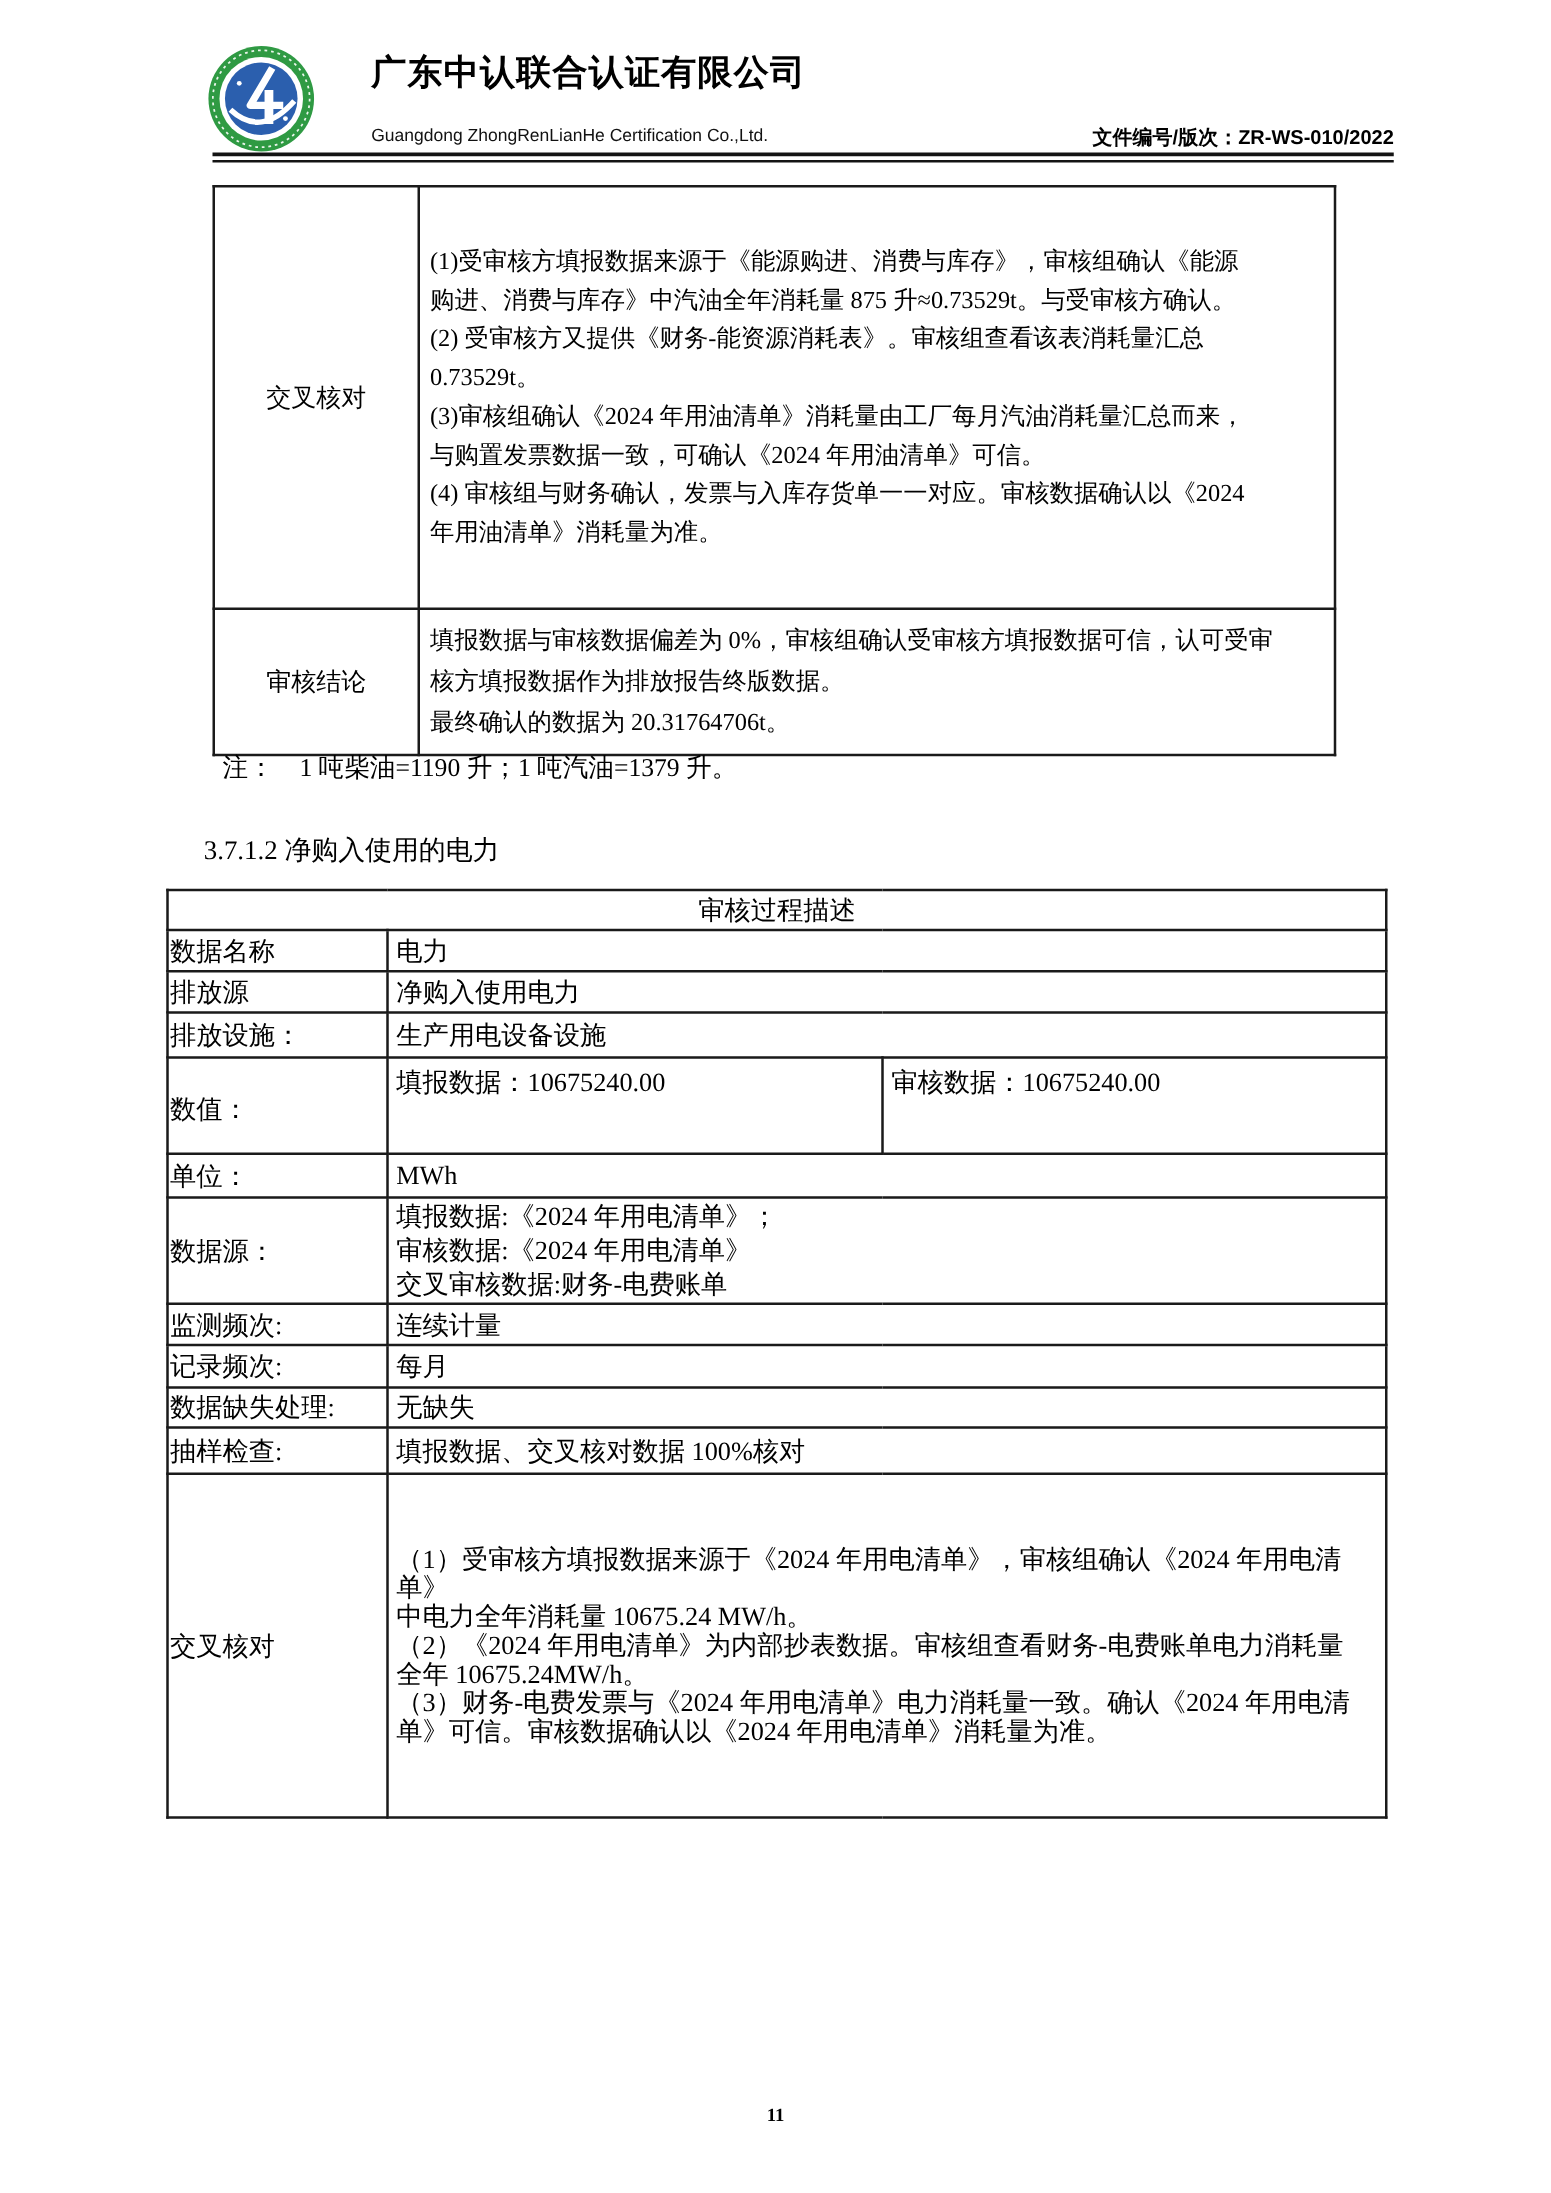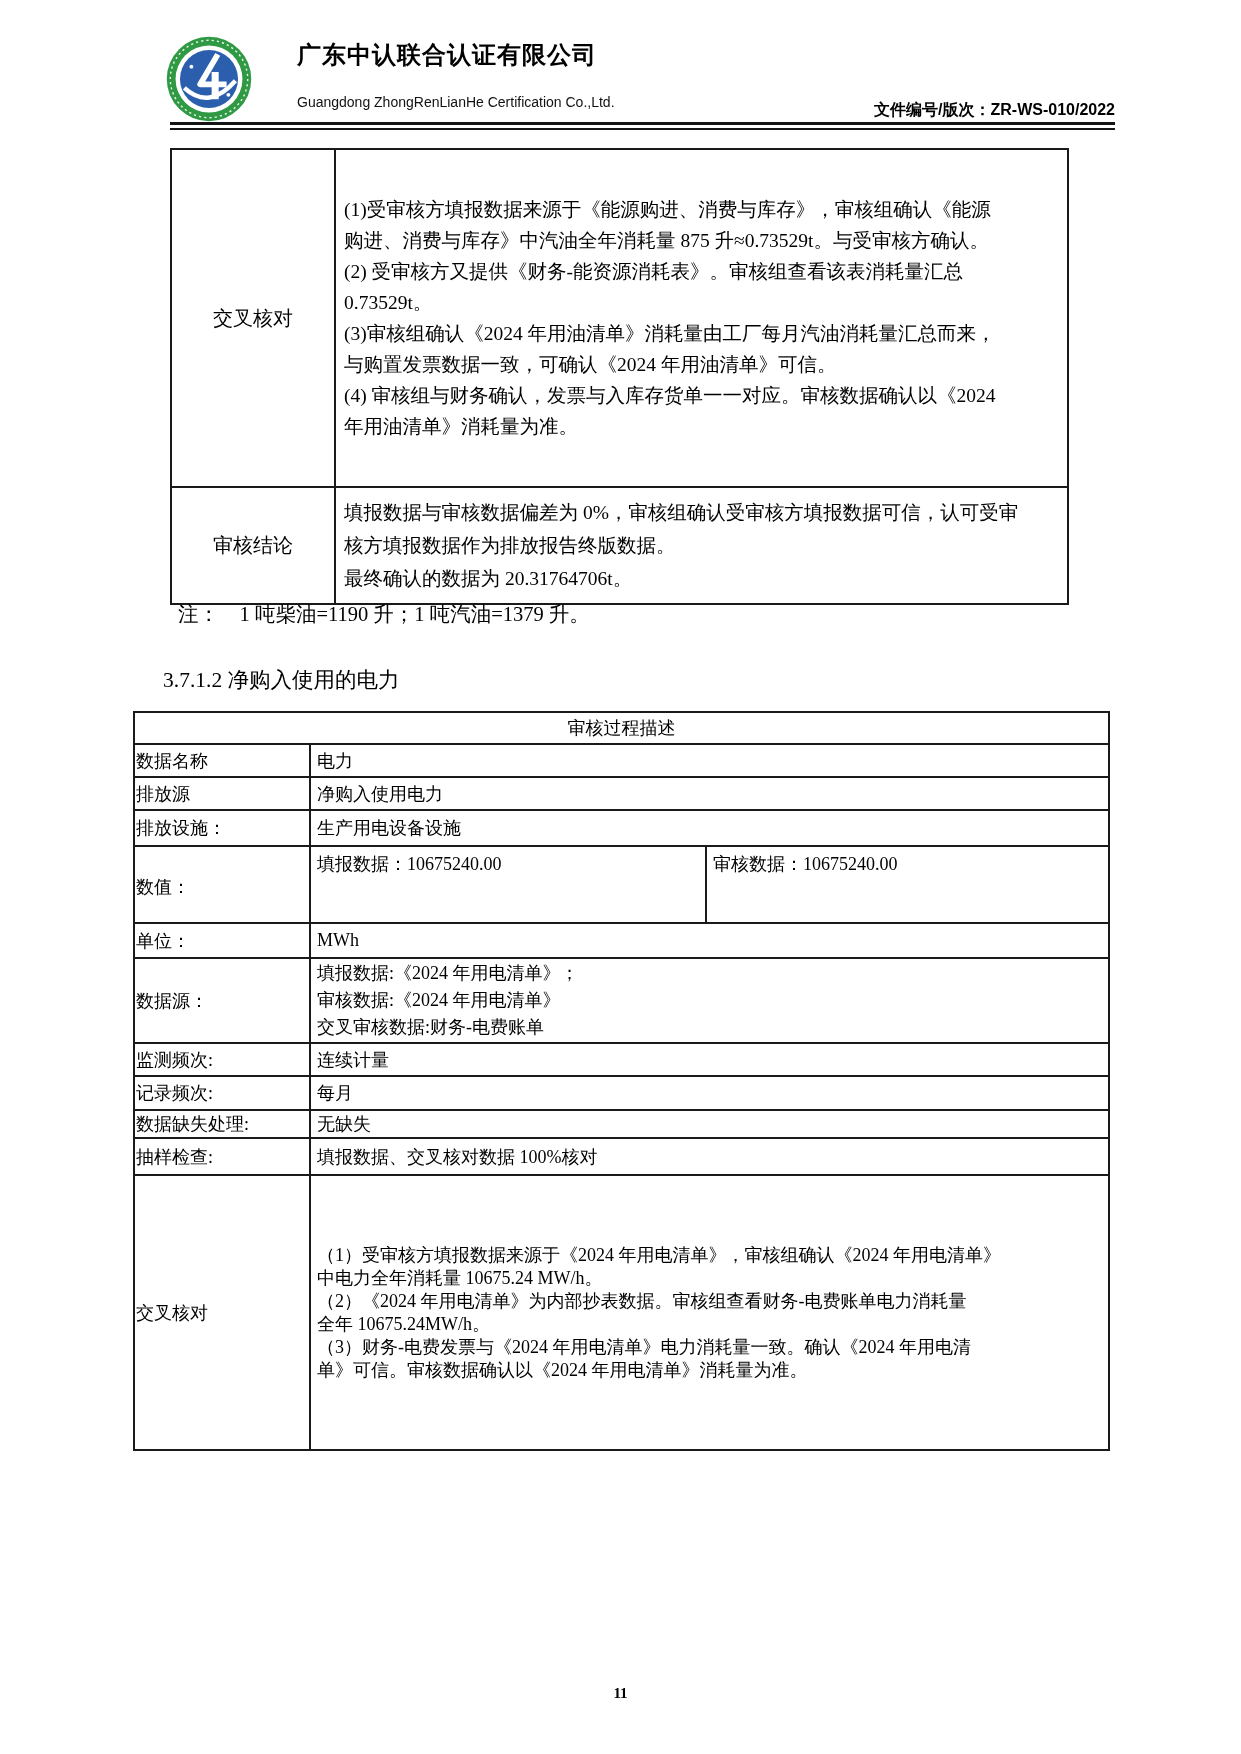--- a/index.html
+++ b/index.html
@@ -9,21 +9,21 @@
     background:#ffffff;
     font-family:"Liberation Serif","DejaVu Serif",serif;
     color:#000;
     overflow:hidden;
   }
 
   
   .hdr { position:absolute; top:33px; left:165px; width:950px; height:88px; }
   .logo { position:absolute; left:0; top:2px; }
   .company { position:absolute; left:132px; top:6px; font-family:"Liberation Sans","DejaVu Sans",sans-serif; }
-  .company-cn { font-size:24px; font-weight:bold; letter-spacing:1px; }
+  .company-cn { font-size:28px; font-weight:bold; letter-spacing:1px; }
   .company-en { font-size:14px; margin-top:23px; color:#111; }
   .doc-code { position:absolute; right:0; bottom:0px; font-family:"Liberation Sans","DejaVu Sans",sans-serif;
               font-weight:bold; font-size:16px; }
   .hdr-rule { position:absolute; top:122px; left:170px; width:945px; height:3px;
               border-top:3px solid #141414; border-bottom:2px solid #141414; }
 
   
   table { border-collapse:collapse; table-layout:fixed; }
   td { border:2px solid #1a1a1a; vertical-align:middle; }
   .multiline { white-space:pre-line; }
@@ -35,21 +35,21 @@
   .t1 .r1 { height:338px; }
   .t1 .r2 { height:109px; }
   .t1 .r2 .txt { line-height:33px; }
 
   
   .note { position:absolute; top:600px; left:178px; font-size:20.5px; }
   .heading { position:absolute; top:665px; left:163px; font-size:21.5px; font-weight:normal; margin:0; }
 
   
   .t2 { position:absolute; top:711px; left:133px; width:975px; }
-  .t2 td { font-size:18px; }
+  .t2 td { font-size:21px; }
   .t2 .title-cell { text-align:center; height:28px; }
   .t2 .lbl { text-align:left;border-radius:14px; }
   .t2 .val { padding:1px 6px; }
   .t2 .rh-name   { height:33px; }
   .t2 .rh-src    { height:33px; }
   .t2 .rh-fac    { height:36px; }
   .t2 .rh-value  { height:77px; }
   .t2 .rh-value td { vertical-align:top; padding-top:5px; }
   .t2 .rh-unit   { height:35px; }
   .t2 .rh-dsrc   { height:81px; }

